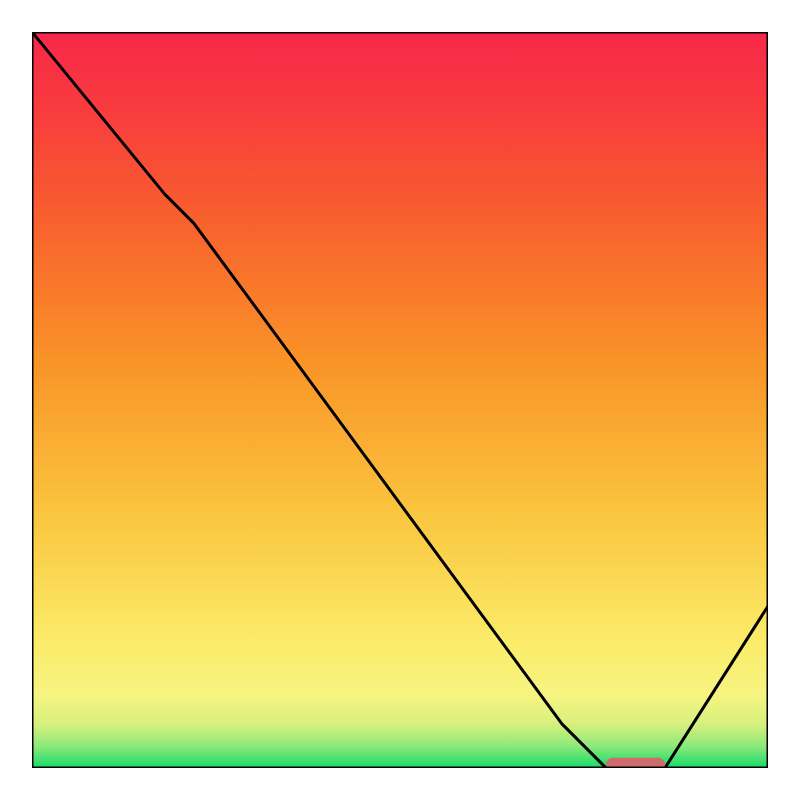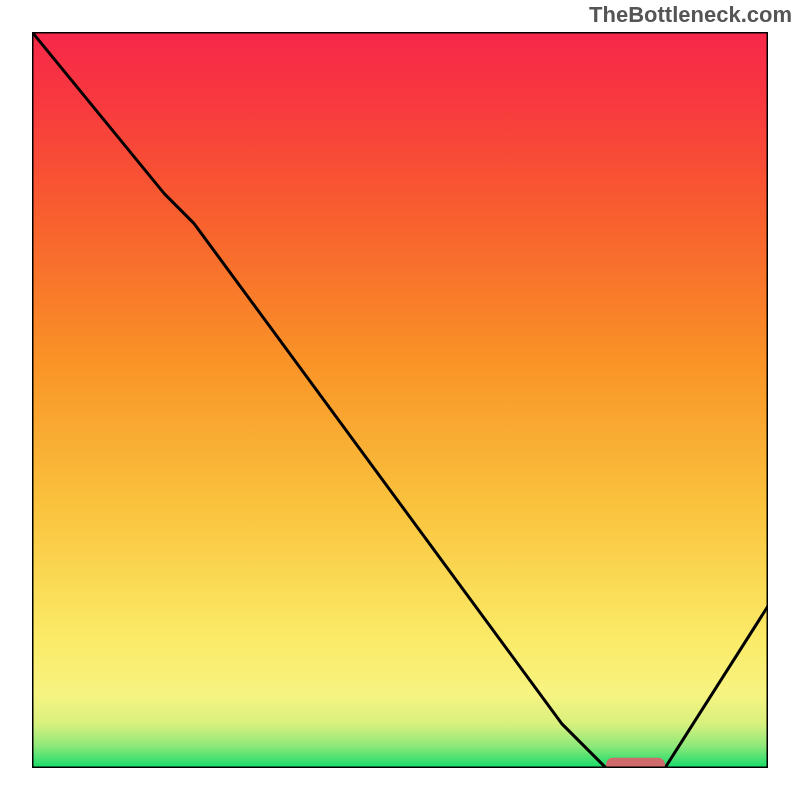--- a/index.html
+++ b/index.html
@@ -33,21 +33,20 @@
     height: 736px;
   }
   svg {
     display: block;
   }
 </style>
 </head>
 <body>
 
 <div class="container">
-  <div class="watermark">TheBottleneck.com</div>
   <div class="plot-area">
     <svg id="chart-svg" width="736" height="736" viewBox="0 0 736 736">
         <defs>
           <linearGradient id="bg-grad" x1="0" y1="1" x2="0" y2="0">
             <stop offset="0.0%" stop-color="#14db6a"></stop>
             <stop offset="3.0%" stop-color="#8ee97a"></stop>
             <stop offset="6.0%" stop-color="#d8f07e"></stop>
             <stop offset="10.0%" stop-color="#f7f481"></stop>
             <stop offset="18.0%" stop-color="#fbea66"></stop>
             <stop offset="35.0%" stop-color="#fac43e"></stop>

